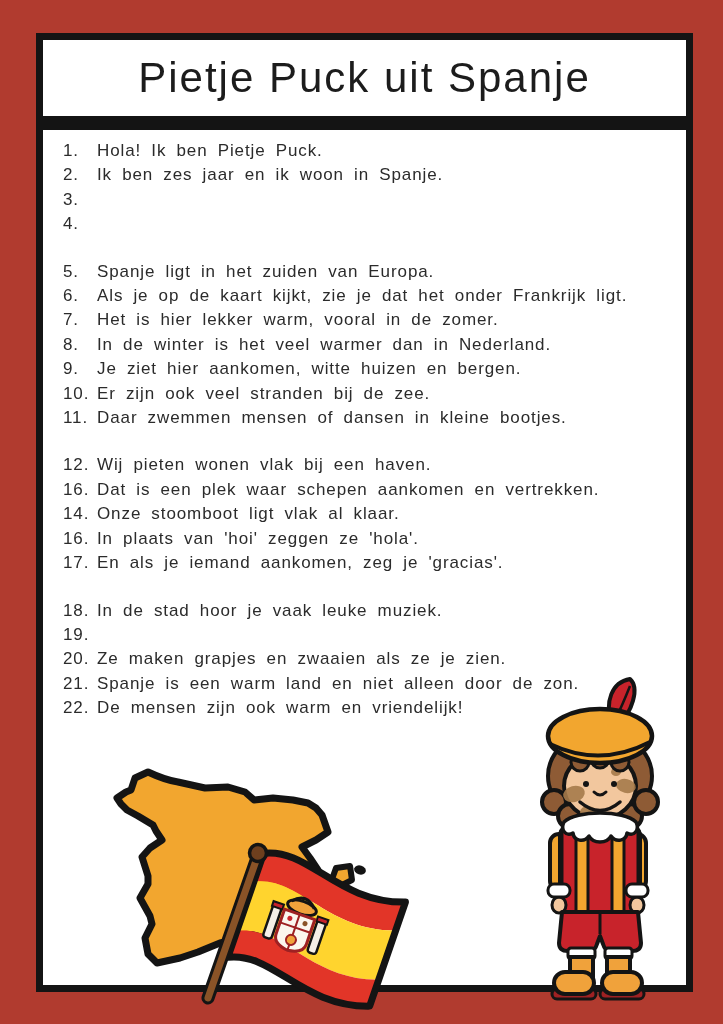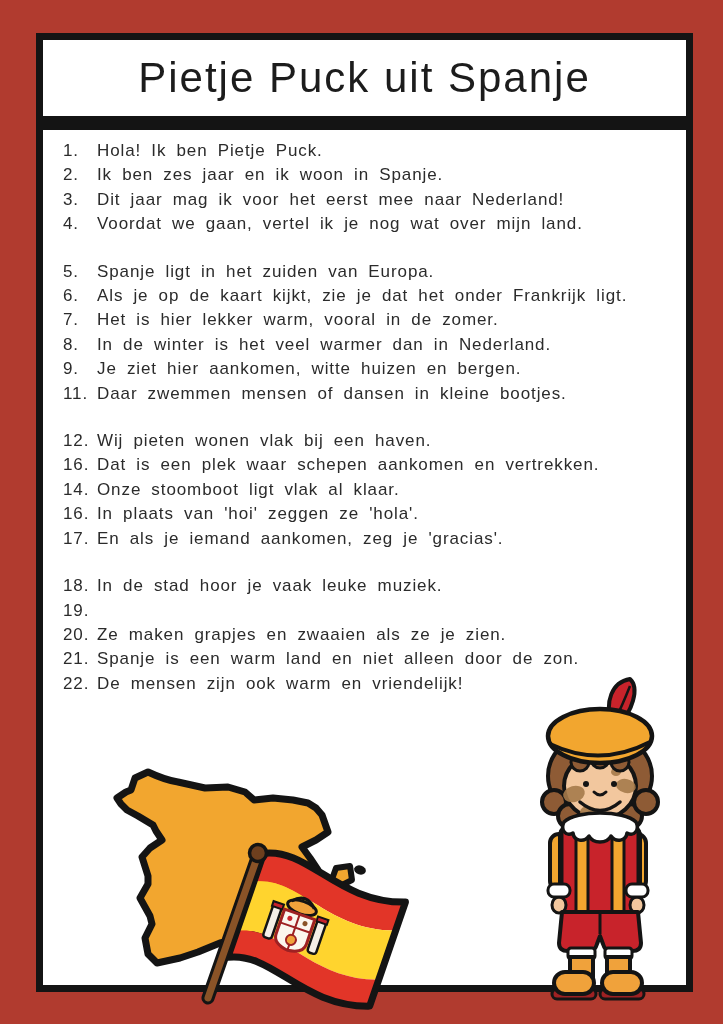--- a/index.html
+++ b/index.html
@@ -46,25 +46,23 @@
       <div class="row">
           <span class="num">1.</span>
           <span>Hola! Ik ben Pietje Puck.</span>
         </div>
       <div class="row">
           <span class="num">2.</span>
           <span>Ik ben zes jaar en ik woon in Spanje.</span>
         </div>
       <div class="row">
           <span class="num">3.</span>
-          <span>Dit jaar mag ik voor het eerst mee naar Nederland!</span>
         </div>
       <div class="row">
           <span class="num">4.</span>
-          <span>Voordat we gaan, vertel ik je nog wat over mijn land.</span>
         </div>
     </div>
     <div class="group">
       <div class="row">
           <span class="num">5.</span>
           <span>Spanje ligt in het zuiden van Europa.</span>
         </div>
       <div class="row">
           <span class="num">6.</span>
           <span>Als je op de kaart kijkt, zie je dat het onder Frankrijk ligt.</span>
@@ -73,20 +71,24 @@
           <span class="num">7.</span>
           <span>Het is hier lekker warm, vooral in de zomer.</span>
         </div>
       <div class="row">
           <span class="num">8.</span>
           <span>In de winter is het veel warmer dan in Nederland.</span>
         </div>
       <div class="row">
           <span class="num">9.</span>
           <span>Je ziet hier aankomen, witte huizen en bergen.</span>
+        </div>
+      <div class="row">
+          <span class="num">10.</span>
+          <span>Er zijn ook veel stranden bij de zee.</span>
         </div>
       <div class="row">
           <span class="num">11.</span>
           <span>Daar zwemmen mensen of dansen in kleine bootjes.</span>
         </div>
     </div>
     <div class="group">
       <div class="row">
           <span class="num">12.</span>
           <span>Wij pieten wonen vlak bij een haven.</span>

